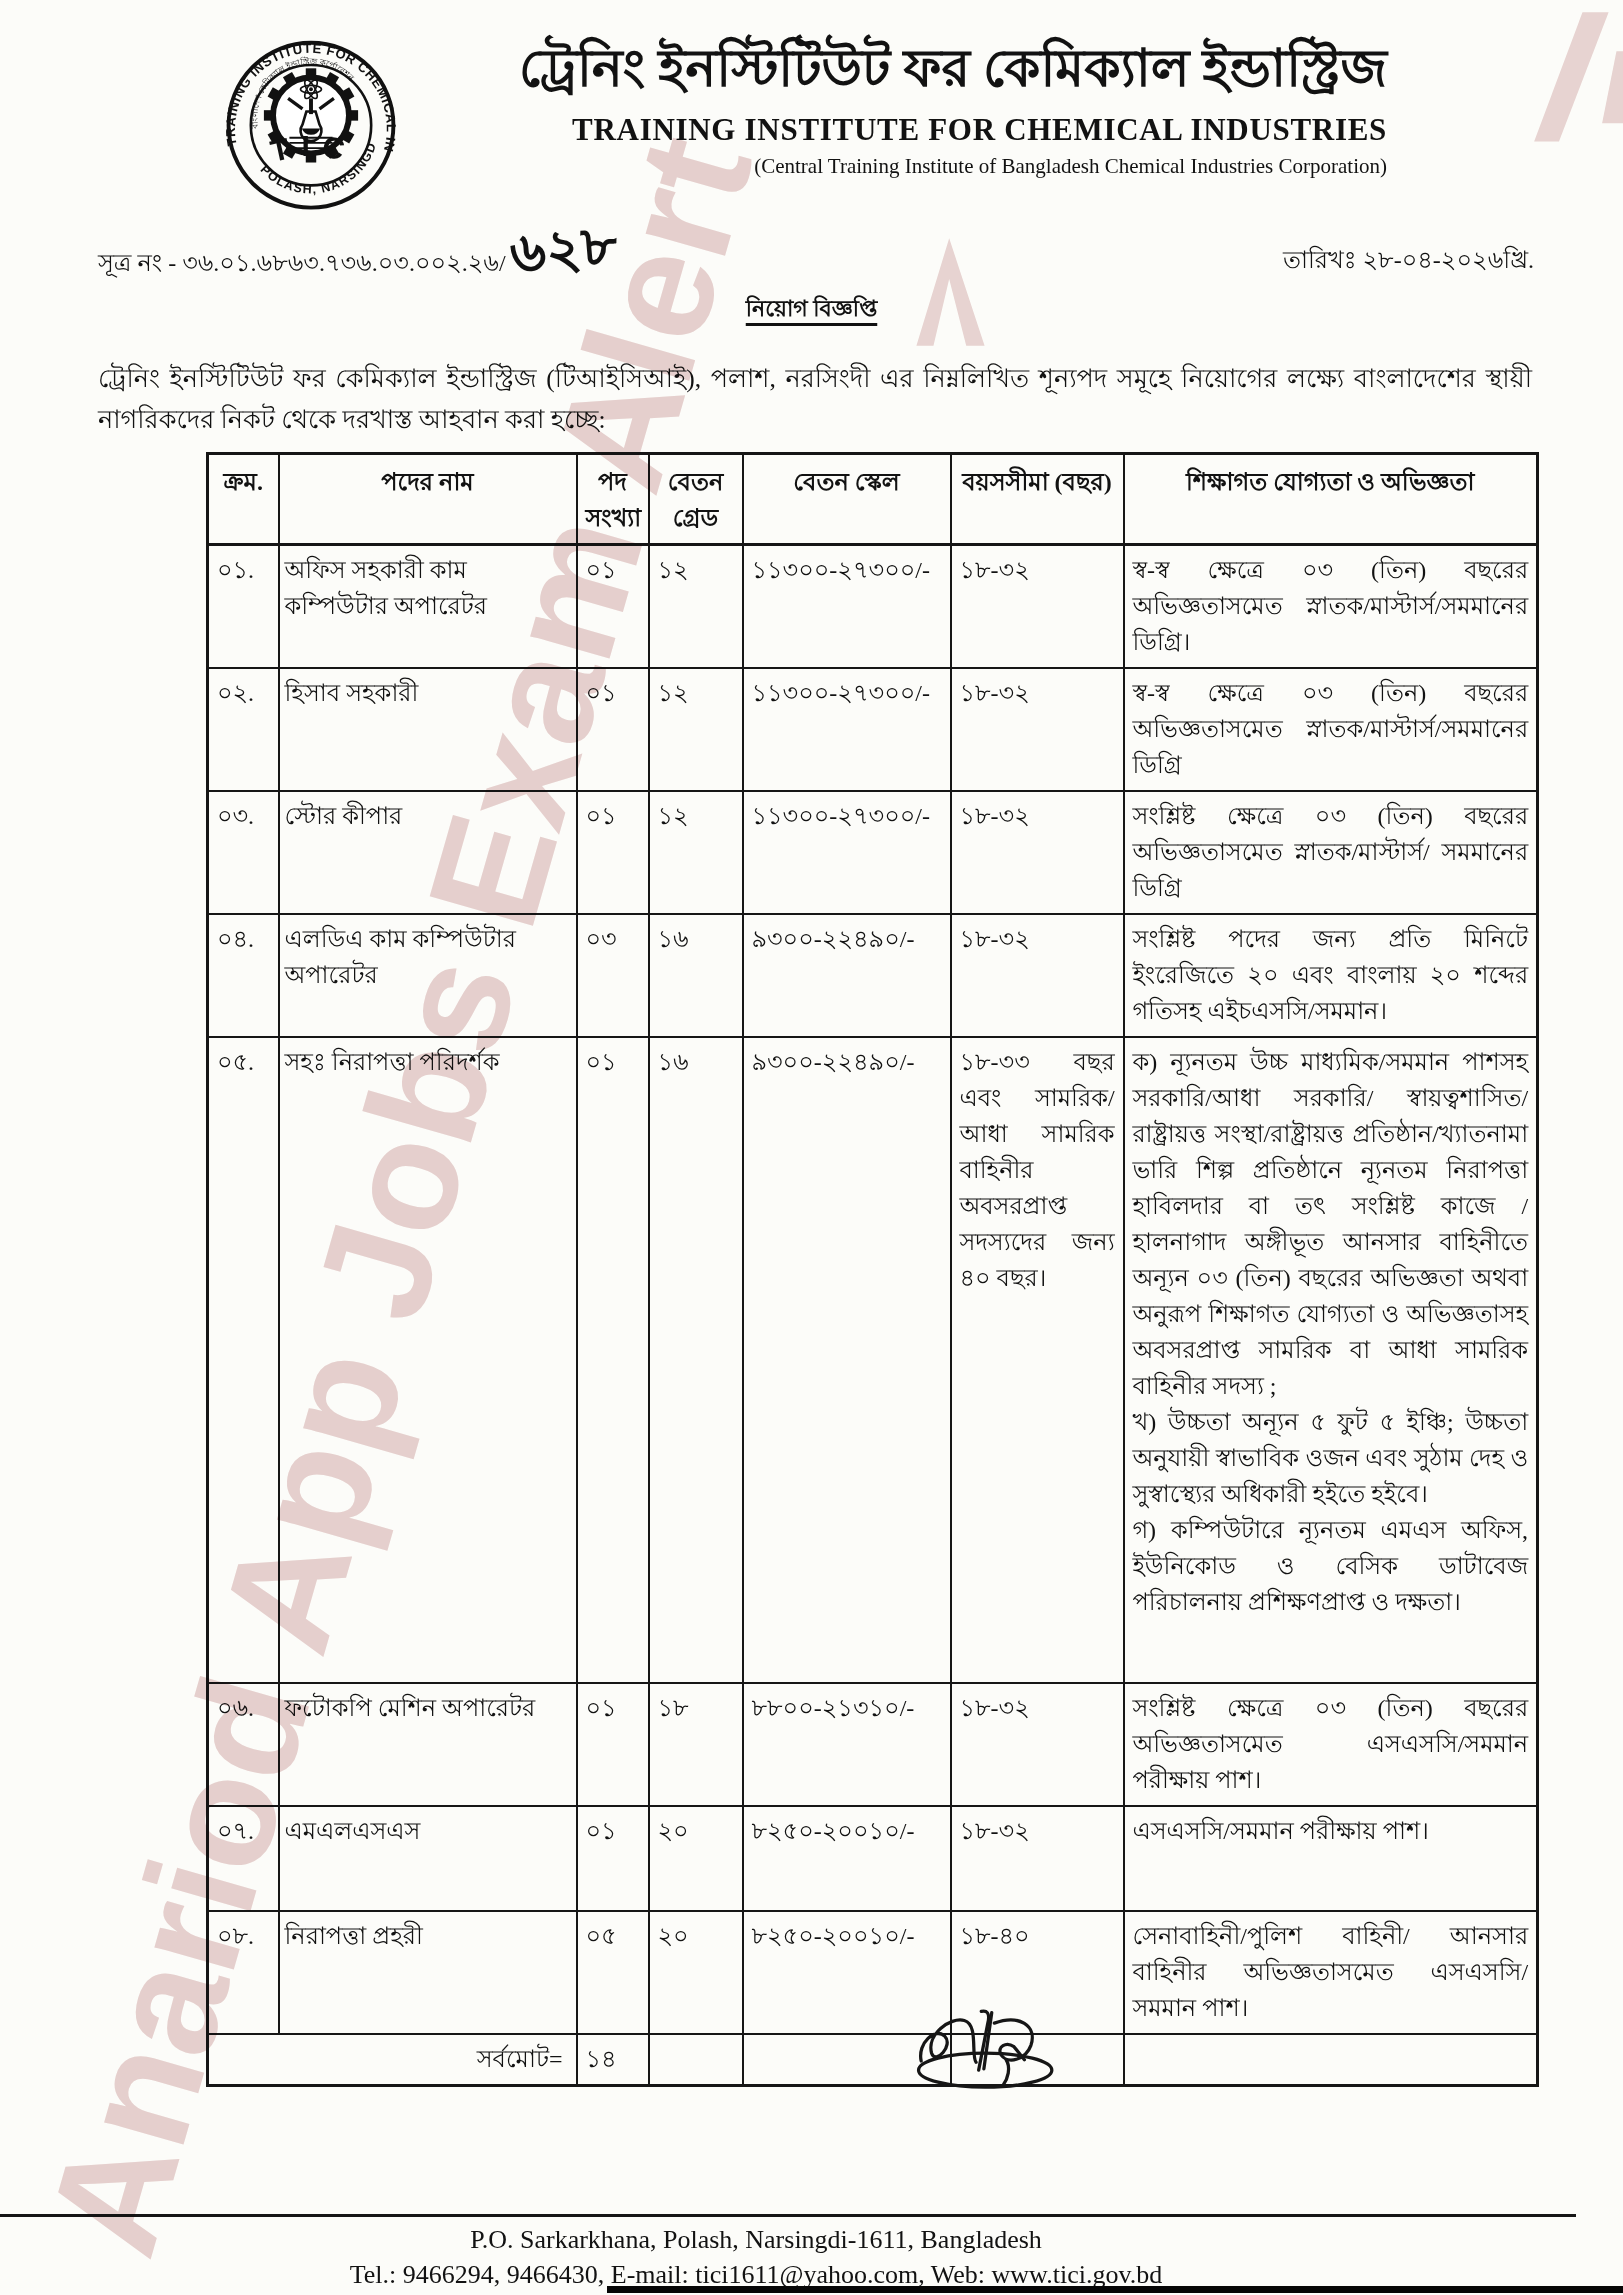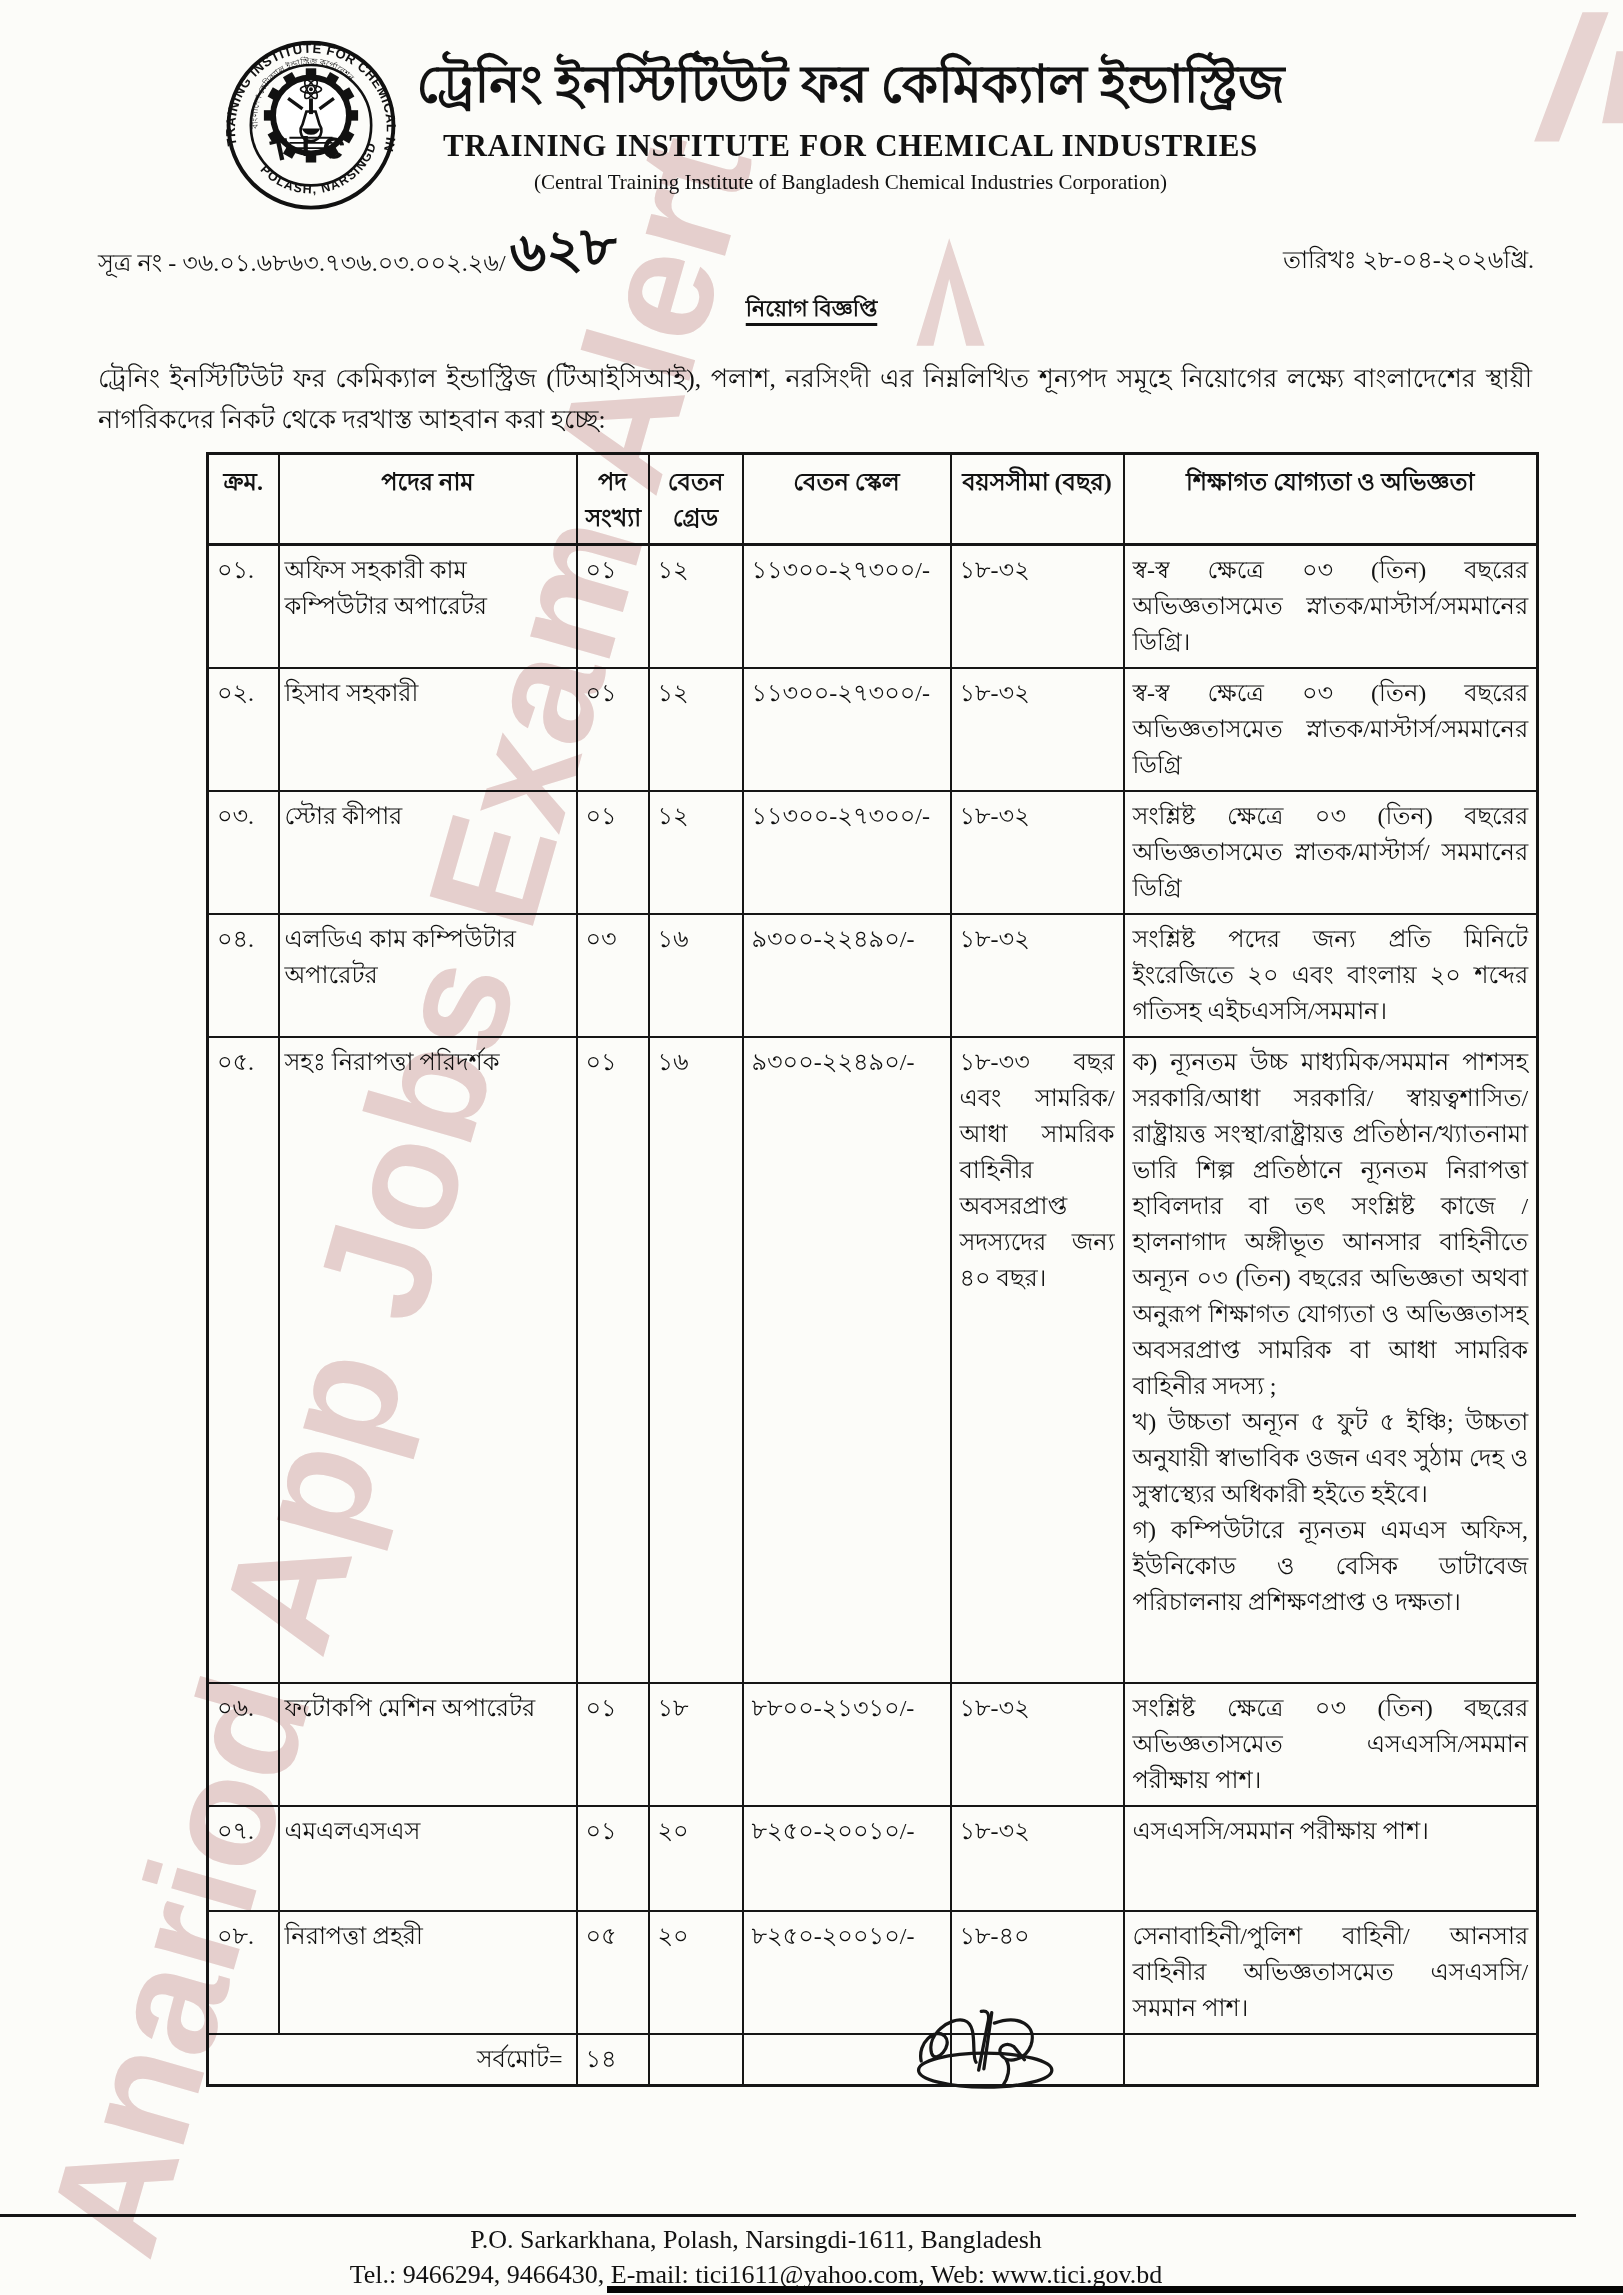--- a/index.html
+++ b/index.html
@@ -11,21 +11,21 @@
   
   .watermark{
     position:absolute;white-space:nowrap;pointer-events:none;z-index:6;
     font-family:"Liberation Sans","DejaVu Sans",sans-serif;font-weight:700;
     font-size:156px;color:#e8d2d2;mix-blend-mode:multiply;transform-origin:0 50%;
   }
   #wm-main{left:98px;top:2159px;transform:rotate(-74deg);}
   .wm-frag{position:absolute;z-index:6;mix-blend-mode:multiply;}
   
   .logo{position:absolute;left:224px;top:38px;width:174px;height:181px;}
-  .head-text{position:absolute;left:314px;top:56px;width:1073px;text-align:center;z-index:2;}
+  .head-text{position:absolute;left:314px;top:40px;width:1073px;text-align:right;z-index:2;}
   .title-bn{font-size:52px;font-weight:700;letter-spacing:0;line-height:1.1;}
   .title-en{font-size:31px;font-weight:700;letter-spacing:0.7px;margin-top:14.4px;}
   .subtitle-en{font-size:21px;margin-top:6.5px;}
   
   .ref-row{position:absolute;left:98px;top:241px;width:1436px;display:flex;
     justify-content:space-between;align-items:flex-start;font-size:24px;z-index:2;}
   .handwritten{display:inline-block;font-size:55px;font-weight:700;line-height:.4;
     transform:rotate(-5deg);position:relative;top:-2.6px;margin-left:3.9px;
     font-family:"DejaVu Sans",sans-serif;}
   

